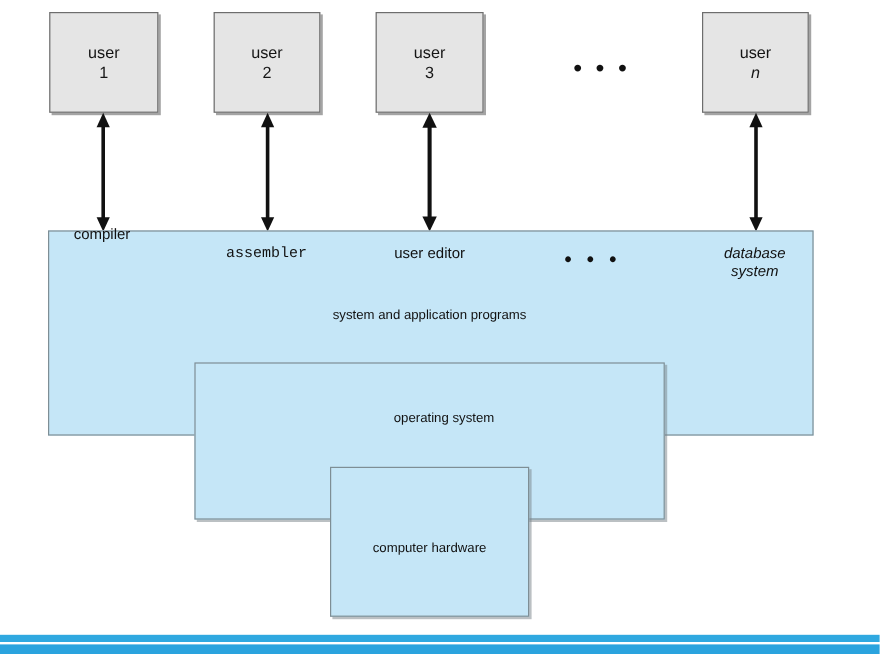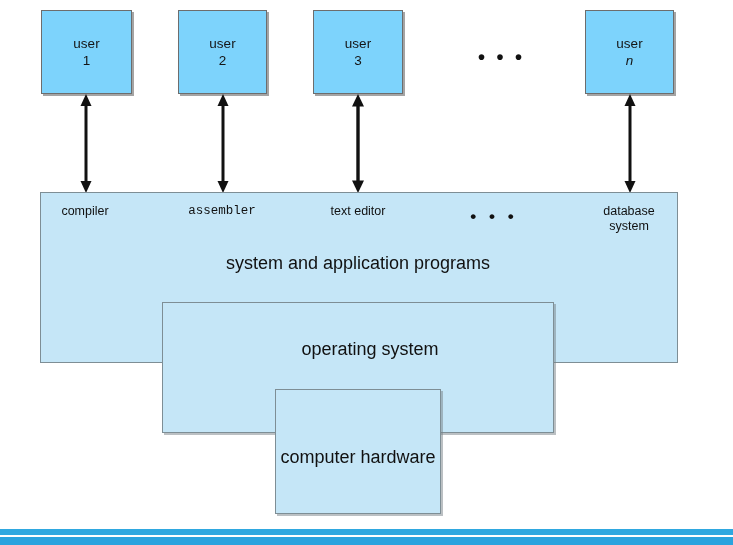--- a/index.html
+++ b/index.html
@@ -19,21 +19,21 @@
     position: absolute;
     left: 0;
     top: 0;
     width: 733px;
     height: 545px;
   }
 
   
   .user-box {
     position: absolute;
-    background: #7dd3fc;
+    background: #e5e5e5;
     border: 1px solid #6d6d6d;
     box-shadow: 2px 2px 0 0 rgba(90,90,90,0.55);
     box-sizing: border-box;
     display: flex;
     flex-direction: column;
     align-items: center;
     justify-content: center;
     font-size: 13.5px;
     line-height: 17px;
     color: #151515;
@@ -73,21 +73,21 @@
     position: absolute;
     font-size: 12.5px;
     line-height: 15px;
     color: #111;
     text-align: center;
     white-space: nowrap;
     transform: translateX(-50%);
   }
   .lbl-mid {
     position: absolute;
-    font-size: 18px;
+    font-size: 11px;
     line-height: 16px;
     color: #111;
     white-space: nowrap;
     transform: translateX(-50%);
   }
   .dots-blue {
     position: absolute;
     font-size: 17px;
     font-weight: bold;
     letter-spacing: 4px;
@@ -153,29 +153,29 @@
 
   <svg class="arrow" style="left:619px; top:93px;" width="22" height="101" viewBox="0 0 22 101">
     <line x1="11" y1="10" x2="11" y2="91" stroke="#111" stroke-width="3"></line>
     <polygon points="11,1 5.5,13 16.5,13" fill="#111"></polygon>
     <polygon points="11,100 5.5,88 16.5,88" fill="#111"></polygon>
   </svg>
 
   <div class="blue-block" style="left:40px; top:192px; width:638px; height:171px;">
   </div>
 
-  <div class="lbl" style="left:85px; top:204px;">compiler</div>
+  <div class="lbl" style="left:85px; top:188px;">compiler</div>
 
   <div class="lbl" style="left:222px; top:204px;font-family:Liberation Mono, monospace;">assembler</div>
 
-  <div class="lbl" style="left:358px; top:204px;">text editor</div>
+  <div class="lbl" style="left:358px; top:204px;">user editor</div>
 
   <div class="dots-blue" style="left:494px; top:208px;">• • •</div>
 
-  <div class="lbl" style="left:629px; top:204px; width:86px; margin-left:0;">
+  <div class="lbl" style="left:629px; top:204px; width:86px; margin-left:0;font-style:italic;">
     <div>database</div>
     <div>system</div>
   </div>
 
   <div class="lbl-mid" style="left:358px; top:255px;">system and application programs</div>
 
   <div class="blue-block shadowed" style="left:162px; top:302px; width:392px; height:131px;">
   </div>
   <div class="lbl-mid" style="left:370px; top:341px;">operating system</div>
 

